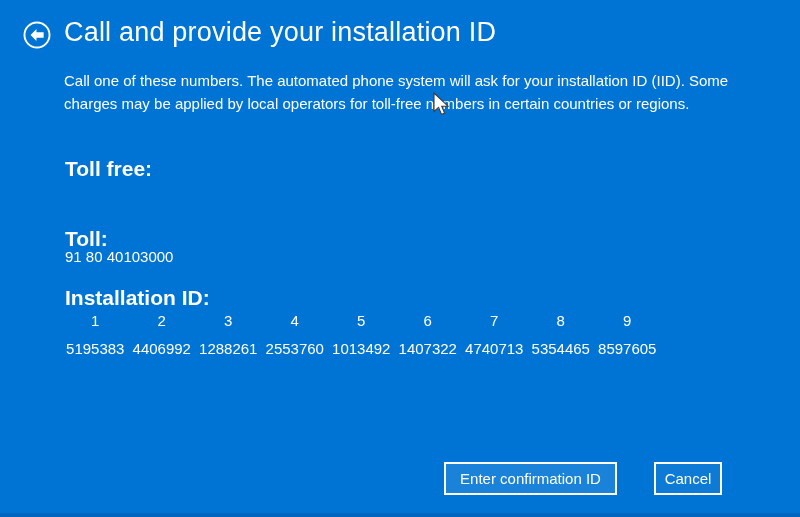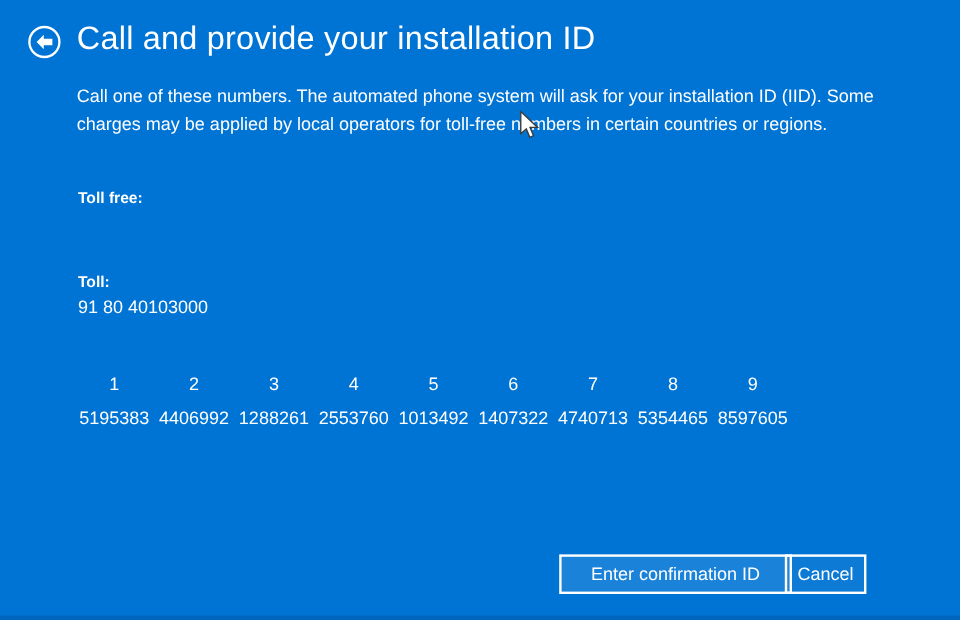--- a/index.html
+++ b/index.html
@@ -38,21 +38,21 @@
   .description {
     position: absolute;
     left: 64px; top: 69px;
     width: 700px;
     font-size: 15px;
     line-height: 23px;
   }
   .section-label {
     position: absolute;
     left: 65px;
-    font-size: 13px;
+    font-size: 21px;
     font-weight: bold;
     white-space: nowrap;
   }
   .section-value {
     position: absolute;
     left: 65px;
     font-size: 15px;
     white-space: nowrap;
   }
   .tollfree-label { top: 157px; }
@@ -86,21 +86,21 @@
     height: 33px;
     border: 2px solid #ffffff;
     background: rgba(255,255,255,0.10);
     color: #ffffff;
     font-family: inherit;
     font-size: 15px;
     text-align: center;
     line-height: 29px;
     cursor: pointer;
   }
-  .btn-confirm { left: 466px; width: 194px; }
+  .btn-confirm { left: 444px; width: 173px; }
   .btn-cancel  { left: 654px; width: 68px; background: rgba(255,255,255,0.05); }
   .cursor {
     position: absolute;
     left: 432px; top: 92px;
     pointer-events: none;
   }
 </style>
 </head>
 <body>
 
@@ -116,20 +116,21 @@
   </div>
   <h1 class="page-title">Call and provide your installation ID</h1>
 
   <p class="description">Call one of these numbers. The automated phone system will ask for your installation ID (IID). Some charges may be applied by local operators for toll-free numbers in certain countries or regions.</p>
 
   <div class="section-label tollfree-label">Toll free:</div>
 
   <div class="section-label toll-label">Toll:</div>
   <div class="section-value toll-value">91 80 40103000</div>
 
+  <div class="section-label iid-label">Installation ID:</div>
 
   <div class="iid-row iid-header-row">
     <div class="iid-cell">1</div>
     <div class="iid-cell">2</div>
     <div class="iid-cell">3</div>
     <div class="iid-cell">4</div>
     <div class="iid-cell">5</div>
     <div class="iid-cell">6</div>
     <div class="iid-cell">7</div>
     <div class="iid-cell">8</div>

